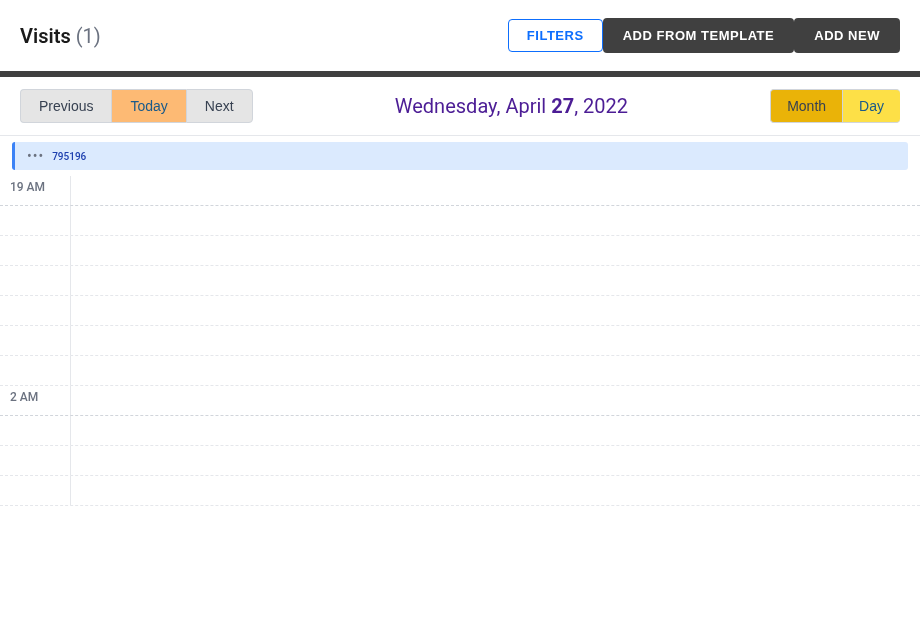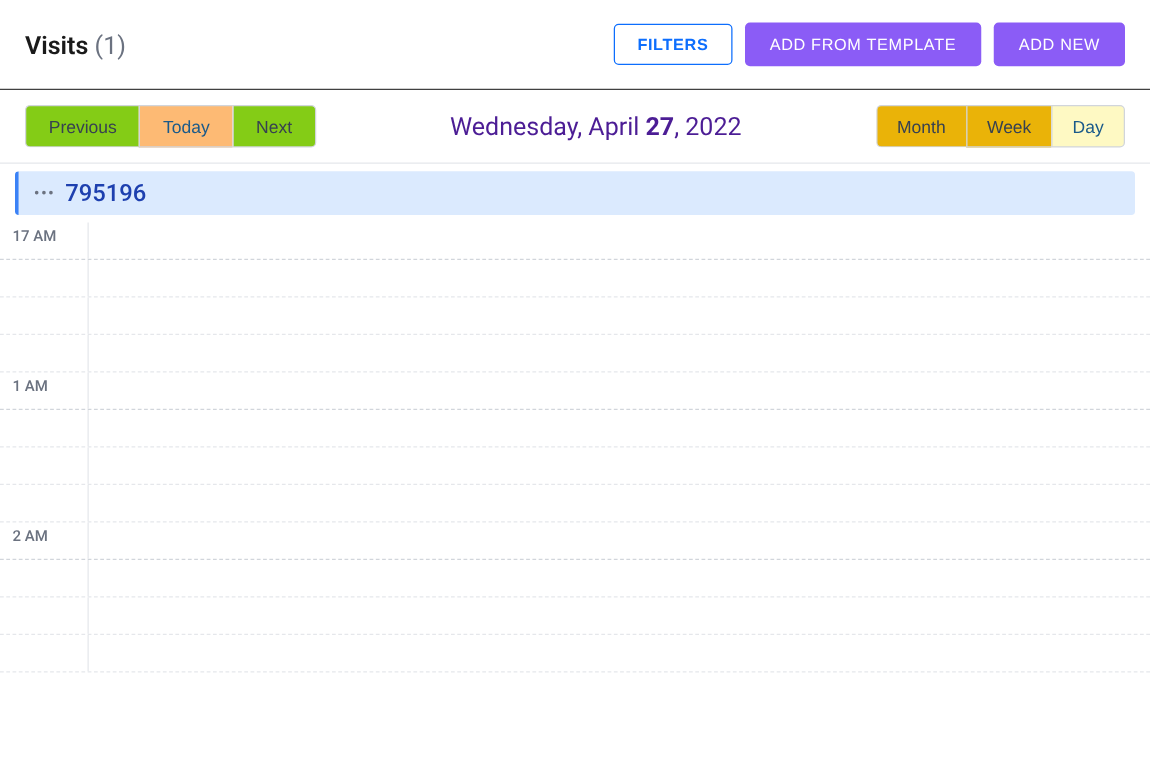--- a/index.html
+++ b/index.html
@@ -11,74 +11,73 @@
       height: 626px;
       overflow: hidden;
     }
 
     
     .top-bar {
       display: flex;
       align-items: center;
       justify-content: space-between;
       padding: 18px 20px;
-      border-bottom: 1px solid #404040;
+      border-bottom: 6px solid #404040;
     }
     .visits-title {
       font-size: 20px;
       font-weight: 600;
       color: #1a1a1a;
     }
     .visits-count {
       font-weight: 400;
       color: #6b7280;
     }
     .top-actions {
       display: flex;
-      gap: 10px;
       align-items: center;
     }
     .btn-filters {
       border: 1.5px solid #0d6efd;
       color: #0d6efd;
       background: #fff;
       padding: 8px 18px;
       border-radius: 4px;
       font-size: 13px;
       font-weight: 600;
       cursor: pointer;
       letter-spacing: 0.04em;
     }
     .btn-primary {
-      background: #8b5cf6;
+      background: #404040;
       color: #fff;
       border: none;
       padding: 10px 20px;
       border-radius: 4px;
       font-size: 13px;
-      font-weight: 400;
+      font-weight: 700;
       cursor: pointer;
       letter-spacing: 0.04em;
     }
 
     
     .nav-bar {
       display: flex;
       align-items: center;
       justify-content: space-between;
       padding: 12px 20px;
       border-bottom: 1px solid #e5e7eb;
     }
     .nav-left {
       display: flex;
       gap: 0;
     }
     .nav-btn {
       border: 1px solid #d1d5db;
-      background: #84cc16;
+      background: #e5e5e5;
       color: #374151;
       padding: 8px 18px;
       font-size: 14px;
       cursor: pointer;
     }
     .nav-btn:first-child {
       border-radius: 4px 0 0 4px;
       border-right: none;
     }
     .nav-btn.today {
@@ -111,21 +110,21 @@
       cursor: pointer;
     }
     .view-btn:first-child {
       border-radius: 4px 0 0 4px;
       border-right: none;
     }
     .view-btn:nth-child(2) {
       border-right: none;
     }
     .view-btn.active {
-      background: #fef9c3;
+      background: #fde047;
       color: #1a5a8a;
       font-weight: 500;
     }
     .view-btn:last-child {
       border-radius: 0 4px 4px 0;
     }
 
     
     .calendar-area {
       display: flex;
@@ -146,21 +145,21 @@
       align-items: center;
       gap: 8px;
       cursor: pointer;
     }
     .event-dots {
       color: #6b7280;
       font-size: 14px;
       letter-spacing: 1px;
     }
     .event-id {
-      font-size: 19px;
+      font-size: 10px;
       color: #1e40af;
       font-weight: 500;
     }
 
     
     .time-grid {
       flex: 1;
     }
     .time-row {
       display: flex;
@@ -204,51 +203,46 @@
   <div class="nav-left">
     <button class="nav-btn">Previous</button>
     <button class="nav-btn today">Today</button>
     <button class="nav-btn">Next</button>
   </div>
   <div class="nav-date">
     Wednesday, April <strong>27</strong>, 2022
   </div>
   <div class="nav-right">
     <button class="view-btn">Month</button>
-    <button class="view-btn">Week</button>
     <button class="view-btn active">Day</button>
   </div>
 </div>
 
 <div class="calendar-area">
 
   <div class="event-banner">
     <span class="event-dots">•••</span>
     <span class="event-id">795196</span>
   </div>
 
   <div class="time-grid" id="time-grid">
       <div class="time-row hour-start">
-        <div class="time-label">17 AM</div>
-        <div class="time-cell"></div>
-      </div>
-      <div class="time-row">
-        <div class="time-label"></div>
-        <div class="time-cell"></div>
-      </div>
-      <div class="time-row">
-        <div class="time-label"></div>
-        <div class="time-cell"></div>
-      </div>
-      <div class="time-row">
-        <div class="time-label"></div>
-        <div class="time-cell"></div>
-      </div>
-      <div class="time-row hour-start">
-        <div class="time-label">1 AM</div>
+        <div class="time-label">19 AM</div>
+        <div class="time-cell"></div>
+      </div>
+      <div class="time-row">
+        <div class="time-label"></div>
+        <div class="time-cell"></div>
+      </div>
+      <div class="time-row">
+        <div class="time-label"></div>
+        <div class="time-cell"></div>
+      </div>
+      <div class="time-row">
+        <div class="time-label"></div>
         <div class="time-cell"></div>
       </div>
       <div class="time-row">
         <div class="time-label"></div>
         <div class="time-cell"></div>
       </div>
       <div class="time-row">
         <div class="time-label"></div>
         <div class="time-cell"></div>
       </div>

